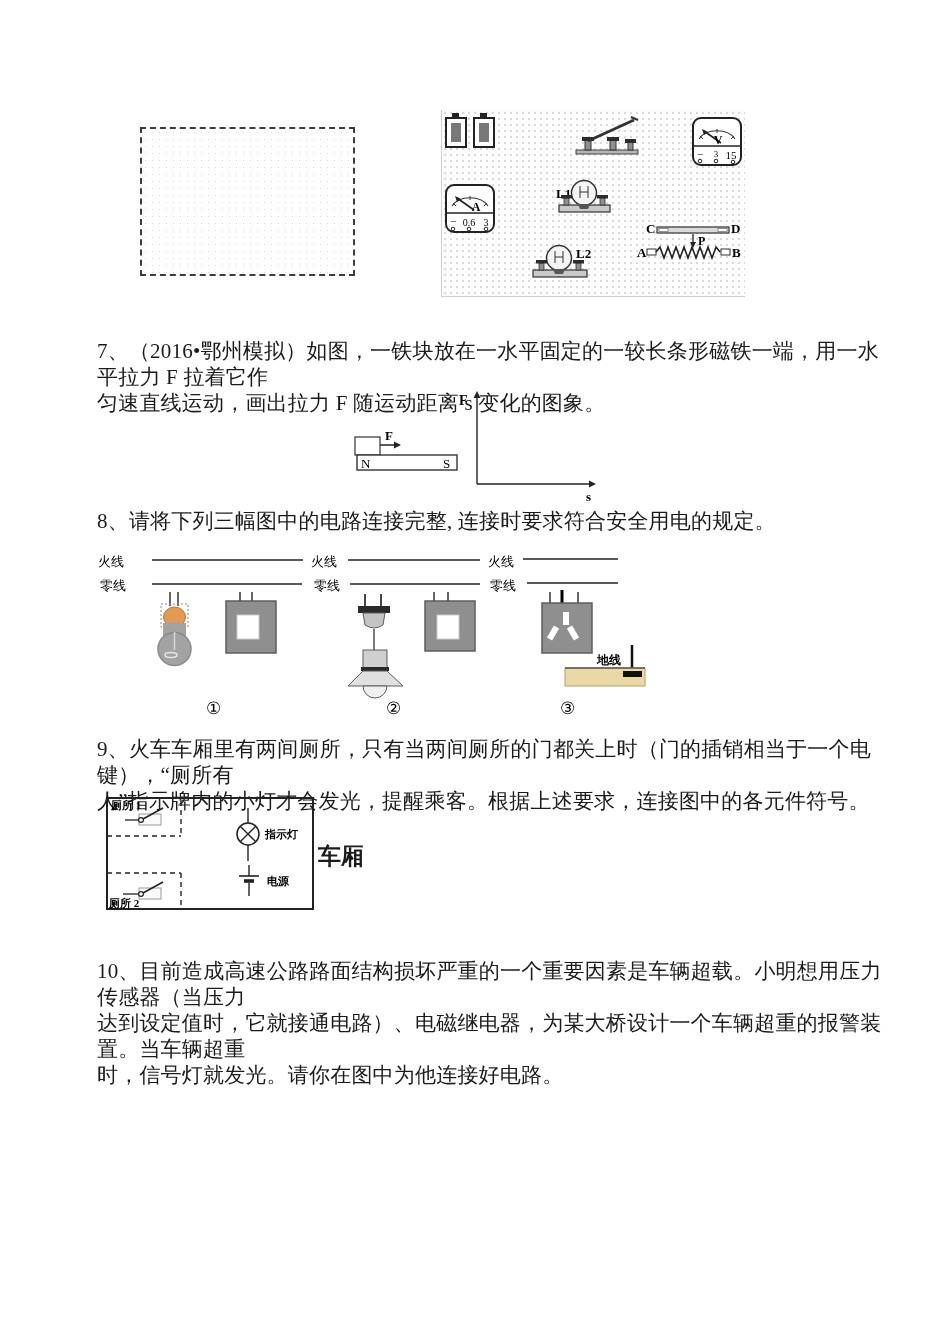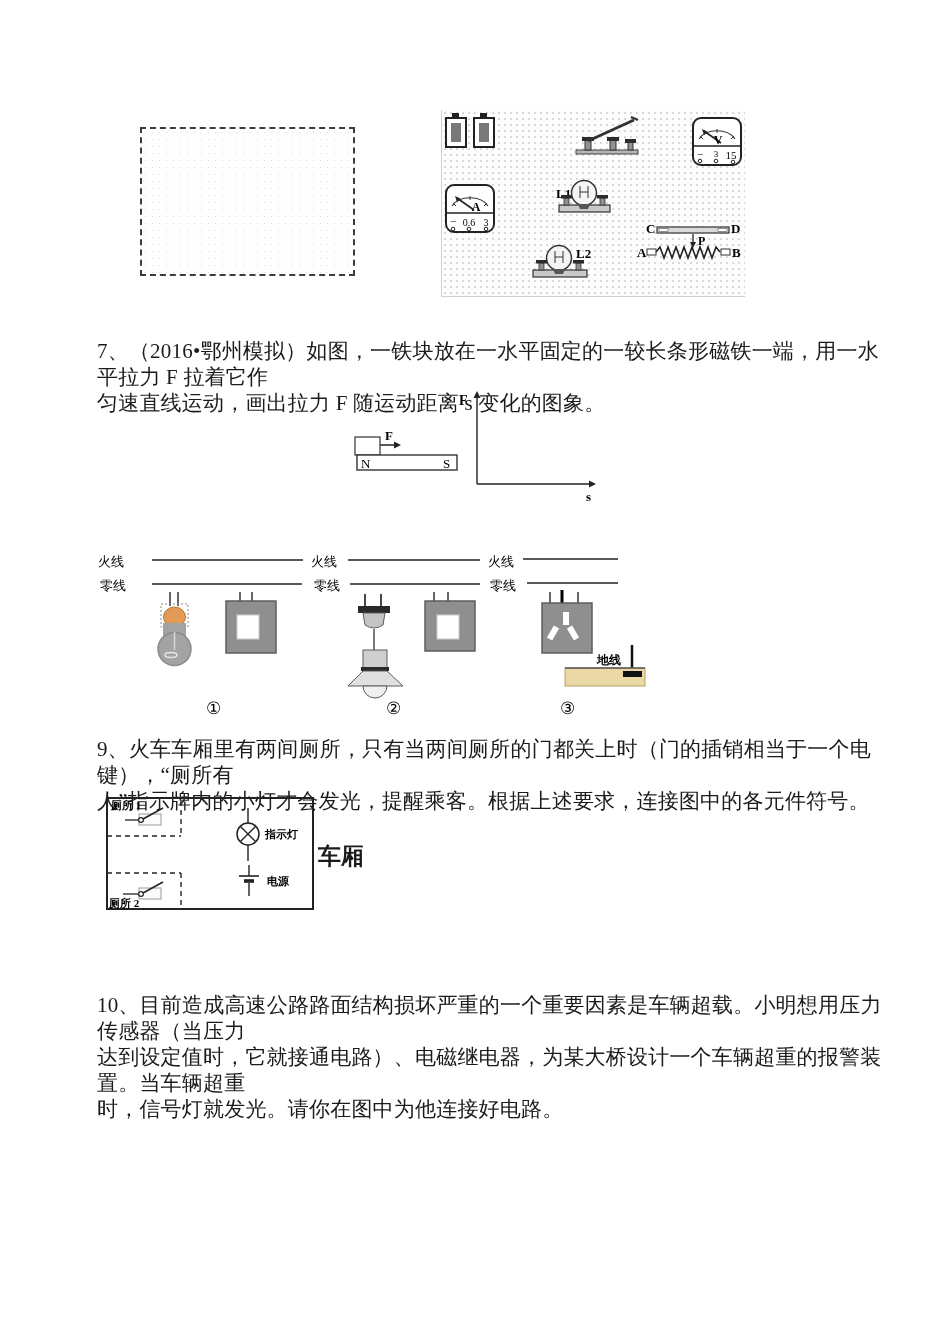--- a/index.html
+++ b/index.html
@@ -166,20 +166,21 @@
       <text x="246" y="113" font-size="13" font-weight="bold">s</text>
     </g>
     <defs>
       <pattern id="hatch2" width="5" height="5" patternTransform="rotate(45)">
         <rect width="5" height="5" fill="#efefef"></rect>
         <line x1="0" y1="0" x2="0" y2="5" stroke="#555" stroke-width="1.6"></line>
       </pattern>
     </defs>
   </svg>
 
+  <div class="para" style="left:97px;top:508px;width:790px;">8、请将下列三幅图中的电路连接完整, 连接时要求符合安全用电的规定。</div>
 
   <svg class="figsvg" style="left:95px;top:548px;" width="560" height="175" viewBox="0 0 560 175">
 
     <g>
       <text x="3" y="18" class="cnlab">火线</text>
       <line x1="57" y1="12" x2="208" y2="12" stroke="#222" stroke-width="1.4"></line>
       <text x="5" y="42" class="cnlab">零线</text>
       <line x1="57" y1="36" x2="207" y2="36" stroke="#222" stroke-width="1.4"></line>
       <g>
         <line x1="75" y1="44" x2="75" y2="58" stroke="#333" stroke-width="1.5"></line>
@@ -288,17 +289,17 @@
     <g>
       <line x1="144" y1="70" x2="144" y2="81" stroke="#222" stroke-width="1.4"></line>
       <line x1="134" y1="81" x2="154" y2="81" stroke="#222" stroke-width="1.6"></line>
       <line x1="139" y1="86" x2="149" y2="86" stroke="#222" stroke-width="3.6"></line>
       <line x1="144" y1="88" x2="144" y2="101" stroke="#222" stroke-width="1.4"></line>
       <text x="162" y="90" class="smlab">电源</text>
     </g>
   </svg>
   <div class="carriage-label">车厢</div>
 
-  <div class="para" style="left:97px;top:958px;width:800px;margin-top:34px;">10、目前造成高速公路路面结构损坏严重的一个重要因素是车辆超载。小明想用压力传感器（当压力
+  <div class="para" style="left:97px;top:958px;width:800px;">10、目前造成高速公路路面结构损坏严重的一个重要因素是车辆超载。小明想用压力传感器（当压力
 达到设定值时，它就接通电路）、电磁继电器，为某大桥设计一个车辆超重的报警装置。当车辆超重
 时，信号灯就发光。请你在图中为他连接好电路。</div>
 
 </div>
 
 </body></html>

